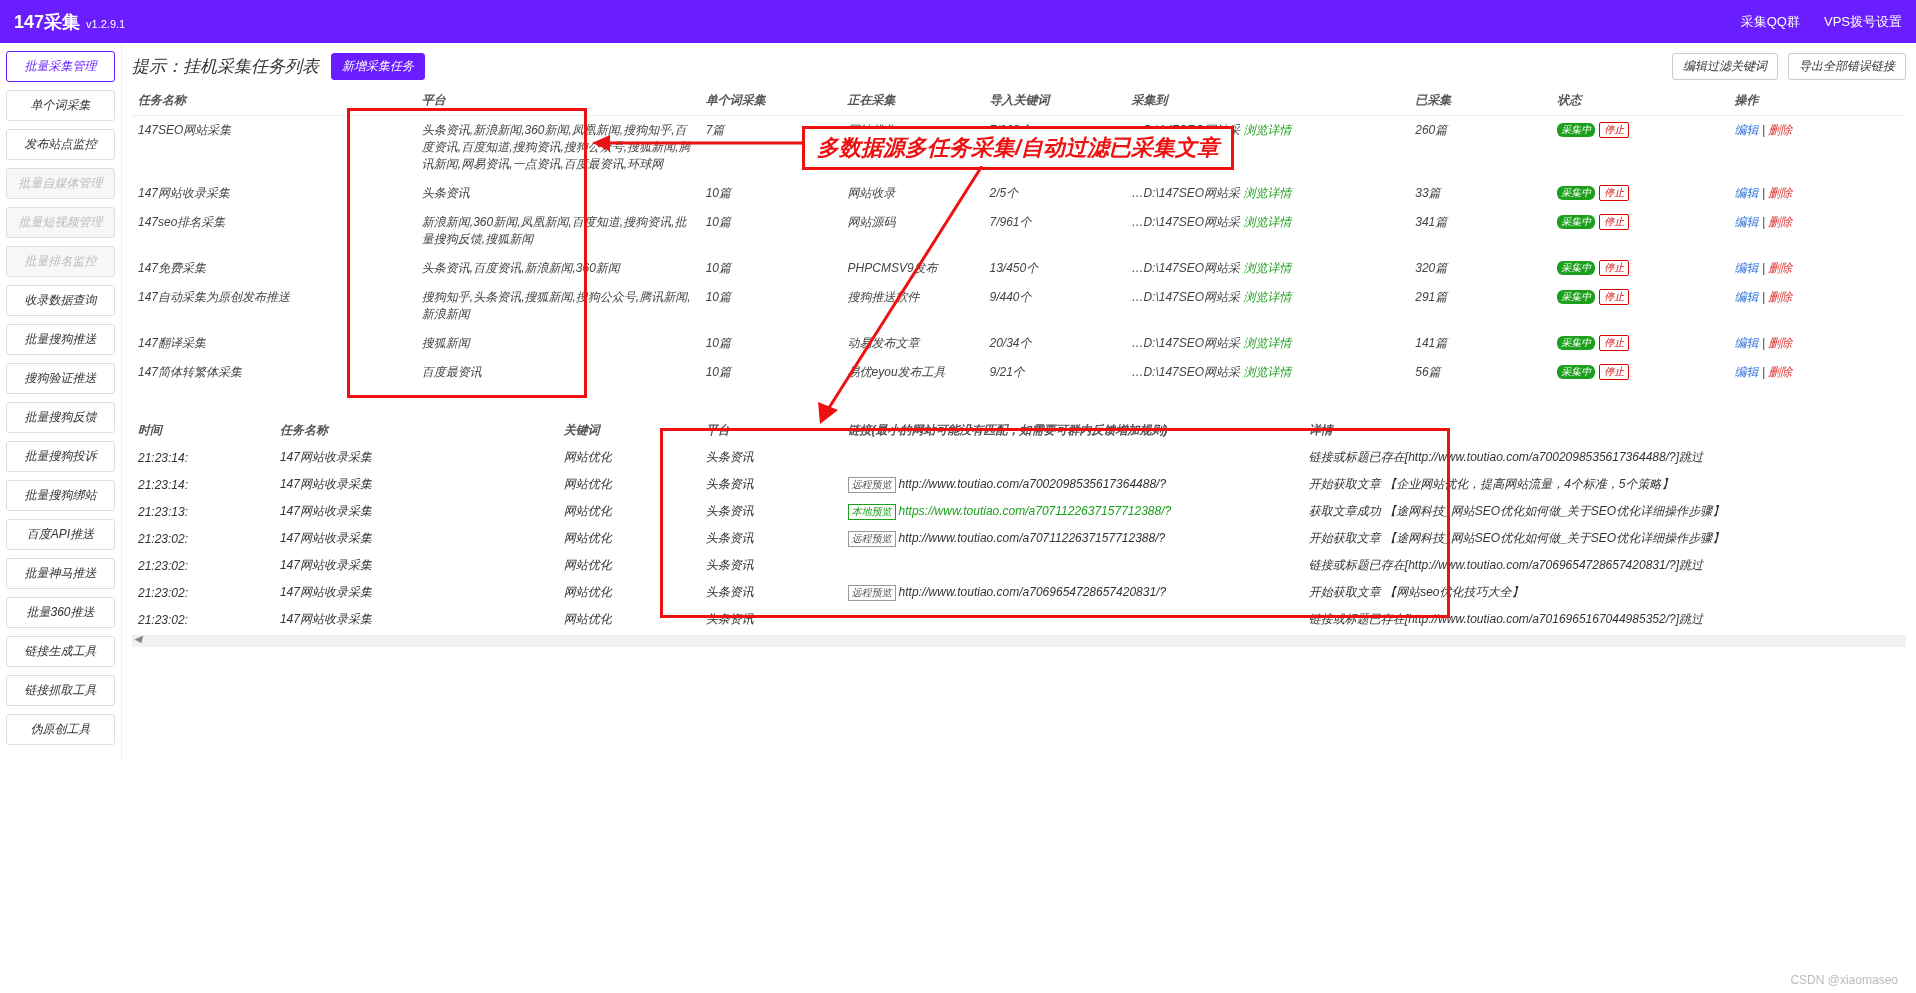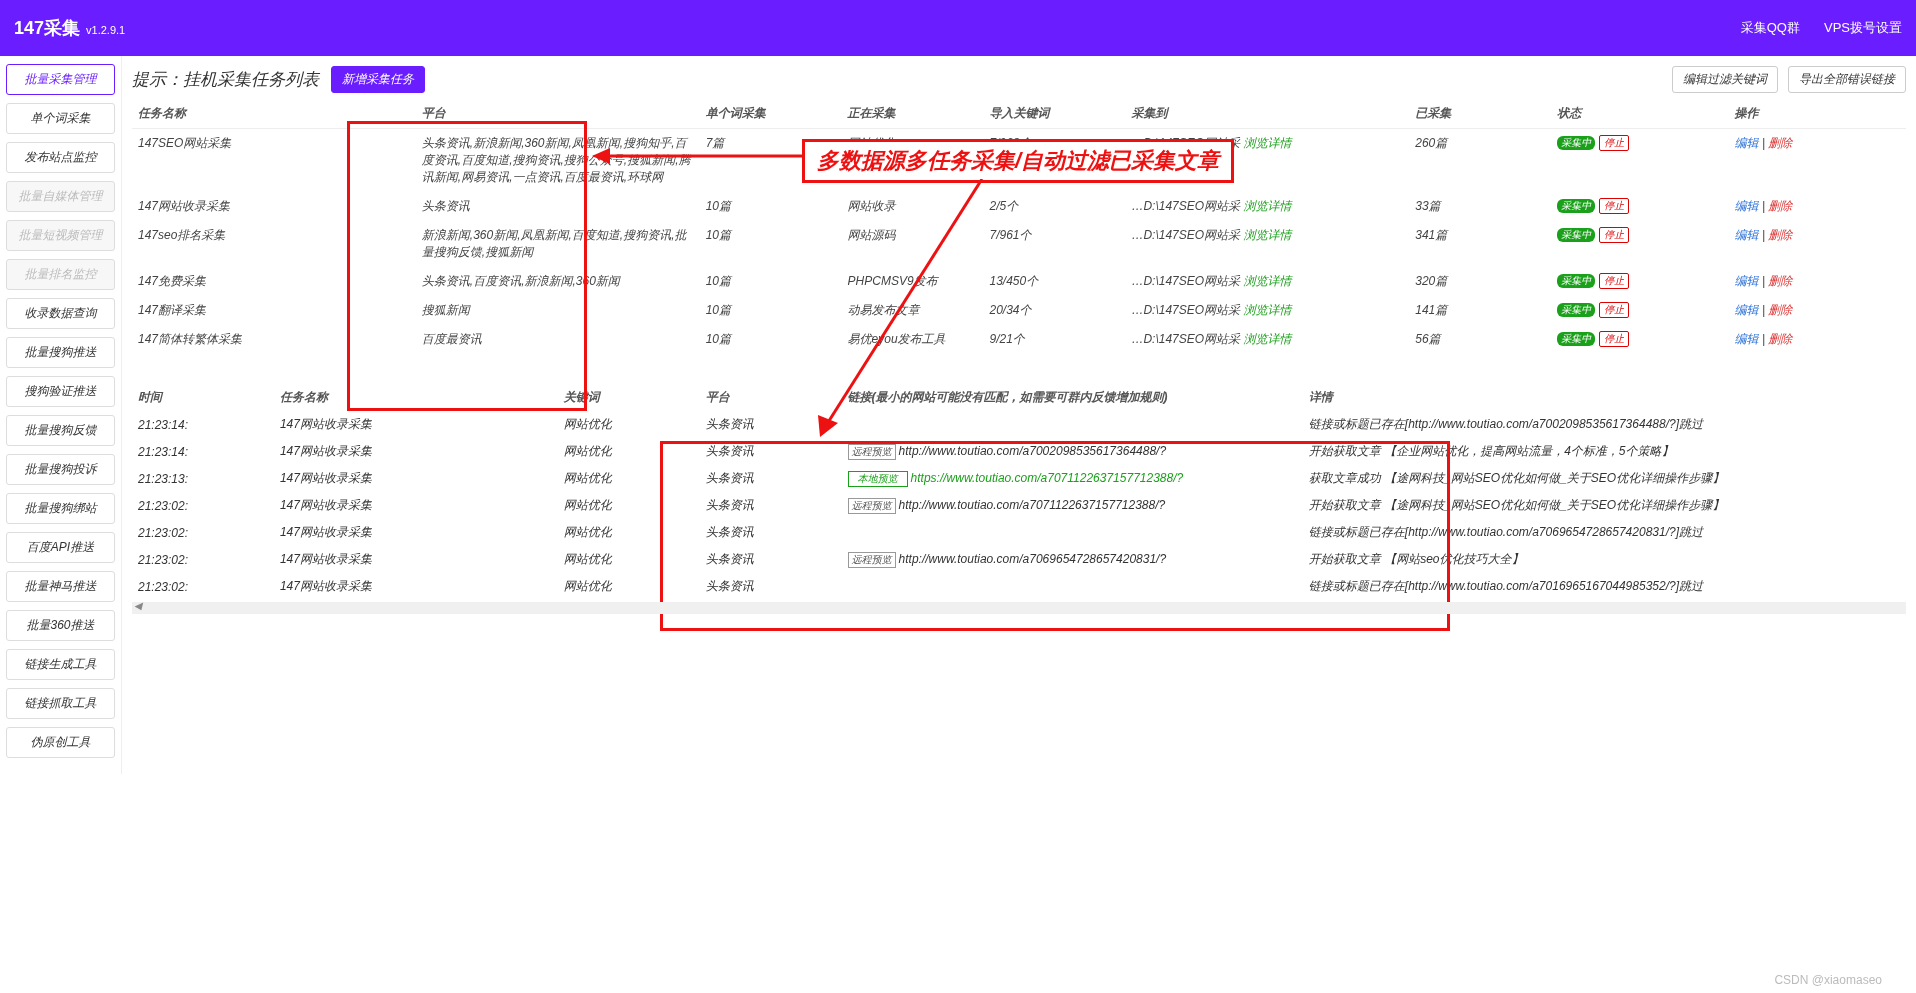--- a/index.html
+++ b/index.html
@@ -1,17 +1,17 @@
 <!DOCTYPE html>
 <html><head>
 <meta charset="utf-8">
 <style>
   * { box-sizing: border-box; margin: 0; padding: 0; }
   body { font-family: "Microsoft YaHei", Arial, sans-serif; font-size: 12px; color: #333; background: #fff; }
-  .topbar { background: #6a1eff; color: #fff; height: 56px; display: flex; align-items: center; padding: 0 14px; justify-content: space-between; }
+  .topbar { background: #6a1eff; color: #fff; height: 43px; display: flex; align-items: center; padding: 0 14px; justify-content: space-between; }
   .brand { font-size: 18px; font-weight: 600; display: flex; align-items: baseline; gap: 6px; }
   .brand .ver { font-size: 11px; font-weight: 400; }
   .topright { display: flex; gap: 24px; font-size: 13px; }
   .layout { display: flex; font-style: italic; }
   .sidebar { width: 122px; padding: 8px 6px; border-right: 1px solid #eee; }
   .sidebar .item { display: block; width: 100%; border: 1px solid #ddd; border-radius: 3px; background: #fff; padding: 6px 0; margin-bottom: 8px; text-align: center; font-size: 12px; cursor: pointer; }
   .sidebar .item.active { border-color: #6a1eff; color: #6a1eff; }
   .sidebar .item.disabled { color: #bbb; background: #f7f7f7; }
   .main { flex: 1; padding: 10px 10px 0 10px; min-width: 0; }
   .panel-head { display: flex; align-items: center; justify-content: space-between; margin-bottom: 6px; }
@@ -32,25 +32,25 @@
   .op-del { color: #d33; cursor: pointer; }
   .redbox { border: 3px solid #e11; position: absolute; pointer-events: none; }
   .annotation { position: absolute; color: #e11; font-size: 22px; font-weight: 600; border: 3px solid #e11; background: #fff; padding: 4px 12px; white-space: nowrap; }
   .arrow { position: absolute; pointer-events: none; }
   .content { position: relative; }
   .logpanel { margin-top: 30px; }
   table.log { width: 100%; border-collapse: collapse; table-layout: fixed; }
   table.log th, table.log td { text-align: left; padding: 5px 6px; font-size: 12px; }
   table.log thead th { color: #555; font-weight: 600; }
   .tag-remote { border: 1px solid #999; font-size: 10px; padding: 0 3px; margin-right: 3px; color: #555; display: inline-block; }
-  .tag-local { border: 1px solid #1aa01a; font-size: 10px; padding: 0 9px; margin-right: 3px; color: #1aa01a; display: inline-block; }
+  .tag-local { border: 1px solid #1aa01a; font-size: 10px; padding: 0 3px; margin-right: 3px; color: #1aa01a; display: inline-block; }
   .url-green { color: #1aa01a; }
   .hscroll { height: 12px; background: #f0f0f0; margin-top: 2px; position: relative; }
   .hscroll::before { content: "◀"; position: absolute; left: 2px; top: -2px; font-size: 10px; color: #888; }
-  .watermark { position: fixed; right: 34px; bottom: 6px; color: #bbb; font-size: 12px; }
+  .watermark { position: fixed; right: 18px; bottom: 6px; color: #bbb; font-size: 12px; }
 </style>
 </head>
 <body>
 
 <div class="topbar">
   <div class="brand">
     <span>147采集</span>
     <span class="ver">v1.2.9.1</span>
   </div>
   <div class="topright">
@@ -158,20 +158,31 @@
               <td class="col-platform">头条资讯,百度资讯,新浪新闻,360新闻</td>
               <td>10篇</td>
               <td>PHPCMSV9发布</td>
               <td>13/450个</td>
               <td>…D:\147SEO网站采 <span class="link-green">浏览详情</span></td>
               <td>320篇</td>
               <td><span class="badge-green">采集中</span><span class="badge-stop">停止</span></td>
               <td><span class="op-link">编辑</span> | <span class="op-del">删除</span></td>
             </tr>
             <tr>
+              <td>147自动采集为原创发布推送</td>
+              <td class="col-platform">搜狗知乎,头条资讯,搜狐新闻,搜狗公众号,腾讯新闻,新浪新闻</td>
+              <td>10篇</td>
+              <td>搜狗推送软件</td>
+              <td>9/440个</td>
+              <td>…D:\147SEO网站采 <span class="link-green">浏览详情</span></td>
+              <td>291篇</td>
+              <td><span class="badge-green">采集中</span><span class="badge-stop">停止</span></td>
+              <td><span class="op-link">编辑</span> | <span class="op-del">删除</span></td>
+            </tr>
+            <tr>
               <td>147翻译采集</td>
               <td class="col-platform">搜狐新闻</td>
               <td>10篇</td>
               <td>动易发布文章</td>
               <td>20/34个</td>
               <td>…D:\147SEO网站采 <span class="link-green">浏览详情</span></td>
               <td>141篇</td>
               <td><span class="badge-green">采集中</span><span class="badge-stop">停止</span></td>
               <td><span class="op-link">编辑</span> | <span class="op-del">删除</span></td>
             </tr>

